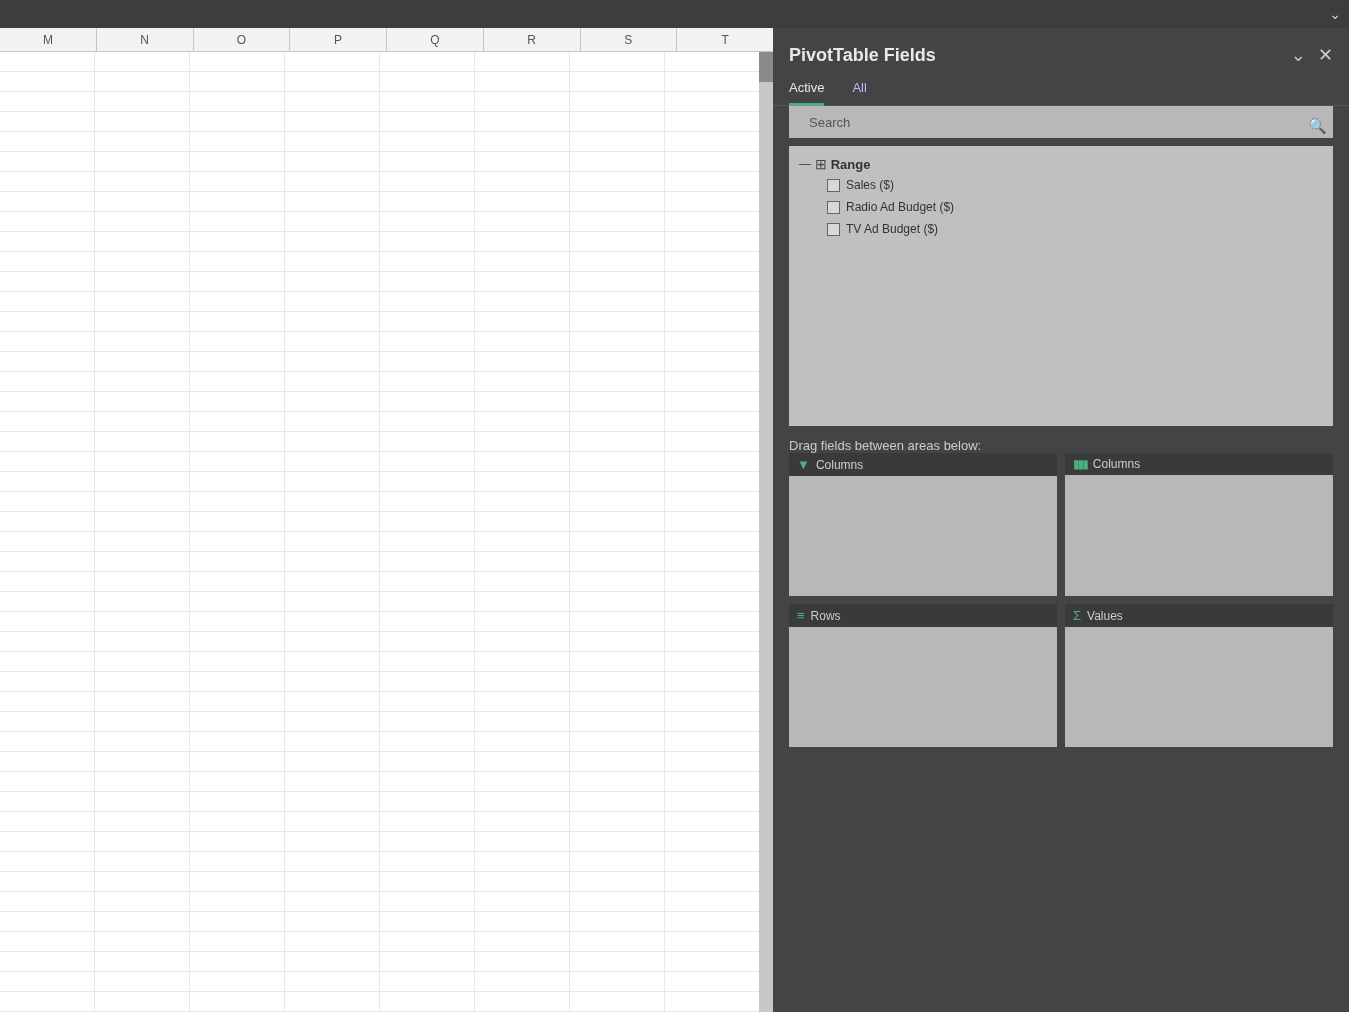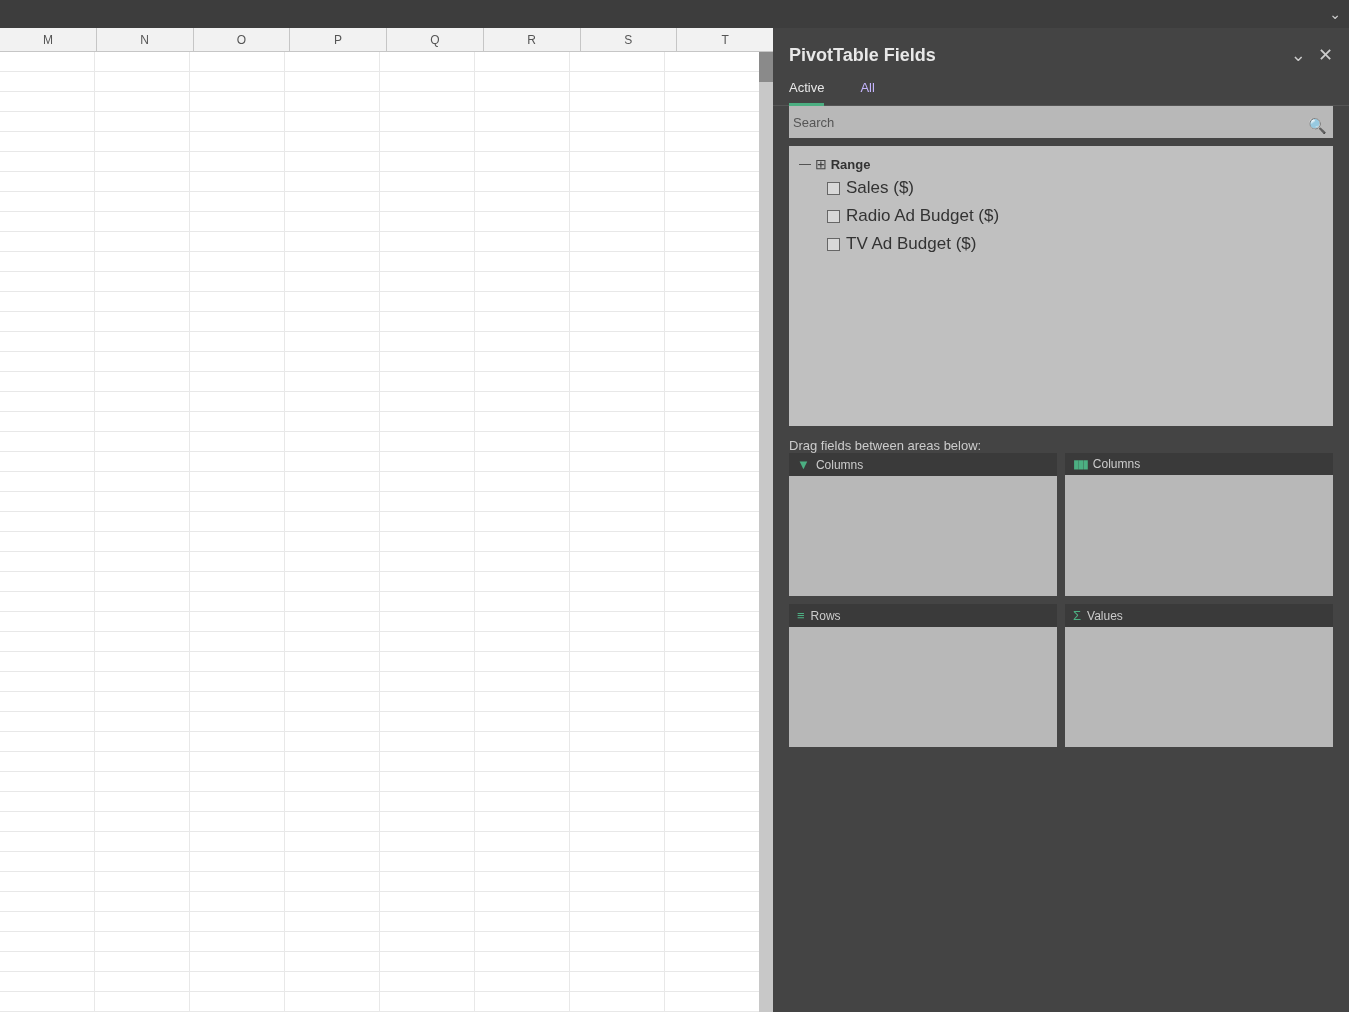--- a/index.html
+++ b/index.html
@@ -146,21 +146,21 @@
       background: none;
       border: none;
       padding: 0;
     }
 
     
     .pivot-tabs {
       display: flex;
       padding: 0 16px;
       border-bottom: 1px solid #555;
-      gap: 36px;
+      gap: 28px;
     }
     .pivot-tab {
       padding: 4px 0 8px 0;
       font-size: 13px;
       color: #c4b5fd;
       cursor: pointer;
       border-bottom: 3px solid transparent;
       margin-bottom: -1px;
     }
     .pivot-tab.active {
@@ -194,21 +194,21 @@
     
     .search-container {
       padding: 0 16px 8px 16px;
       position: relative;
     }
     .search-input {
       width: 100%;
       height: 32px;
       background: #b8b8b8;
       border: none;
-      padding: 4px 34px 4px 4px;
+      padding: 4px 34px 4px 20px;
       font-size: 13px;
       color: #333;
       outline: none;
     }
     .search-input::placeholder {
       color: #555;
     }
     .search-icon-btn {
       position: absolute;
       right: 22px;
@@ -260,21 +260,21 @@
     }
     .field-checkbox {
       width: 13px;
       height: 13px;
       border: 1px solid #666;
       background: #d8d8d8;
       flex-shrink: 0;
       cursor: pointer;
     }
     .field-label {
-      font-size: 17px;
+      font-size: 12px;
       color: #333;
     }
 
     
     .drag-areas {
       padding: 12px 16px 8px 16px;
     }
     .drag-areas-label {
       font-size: 13px;
       color: #ccc;

